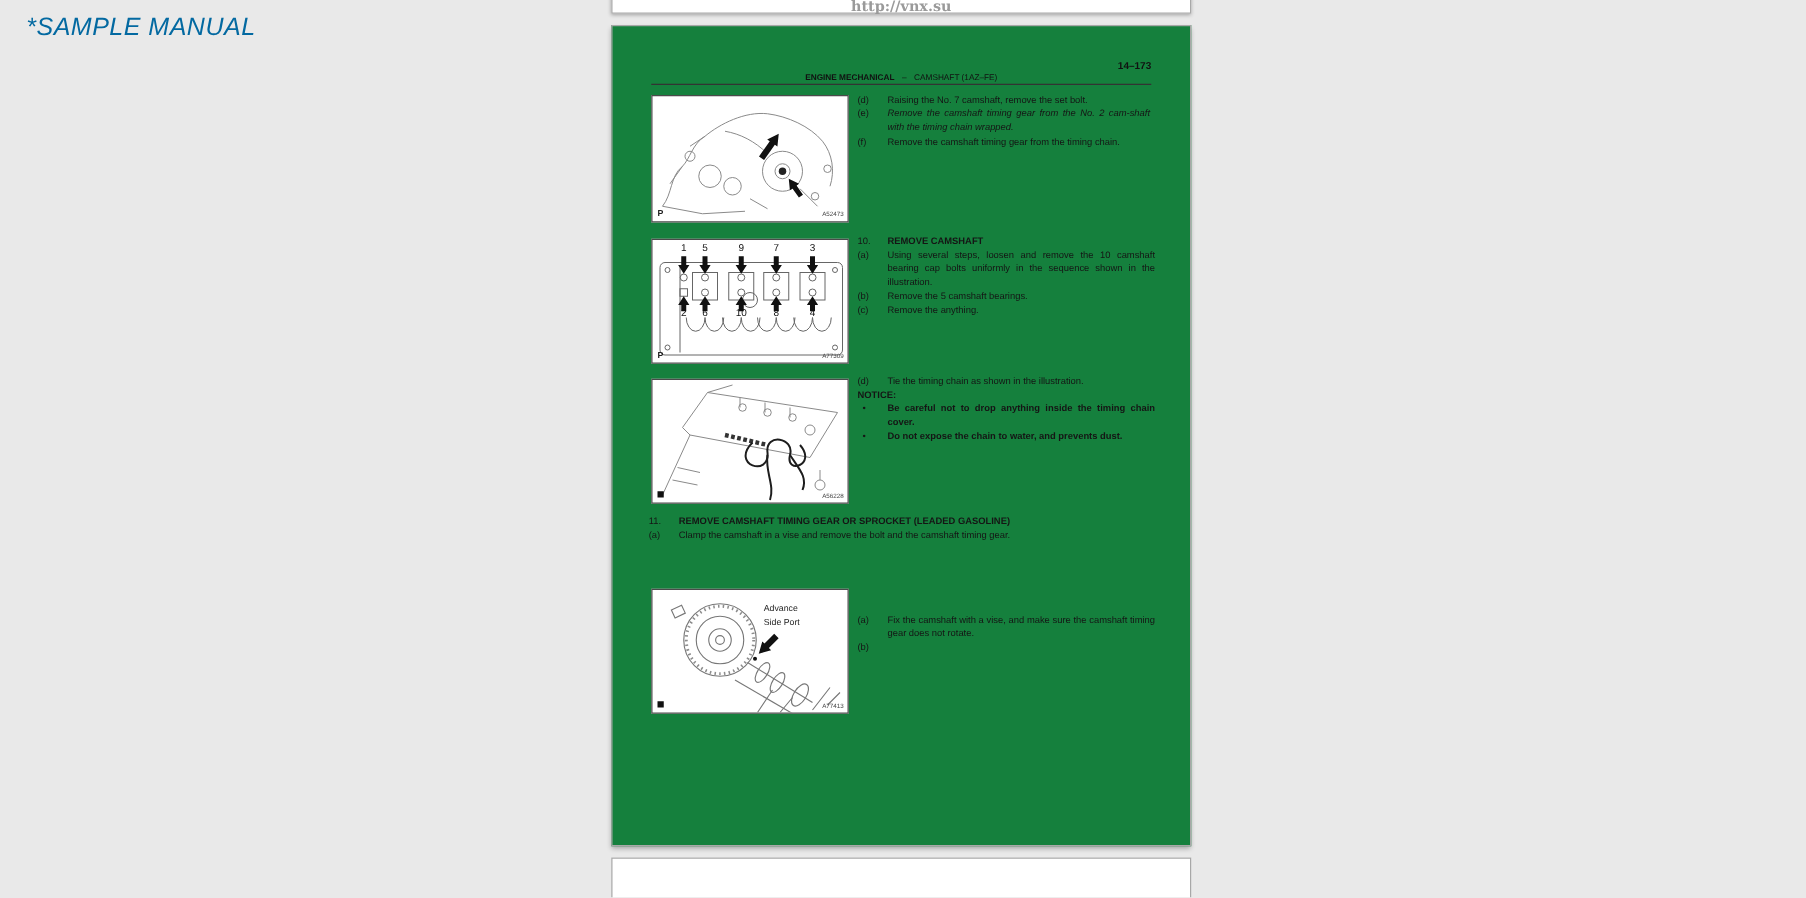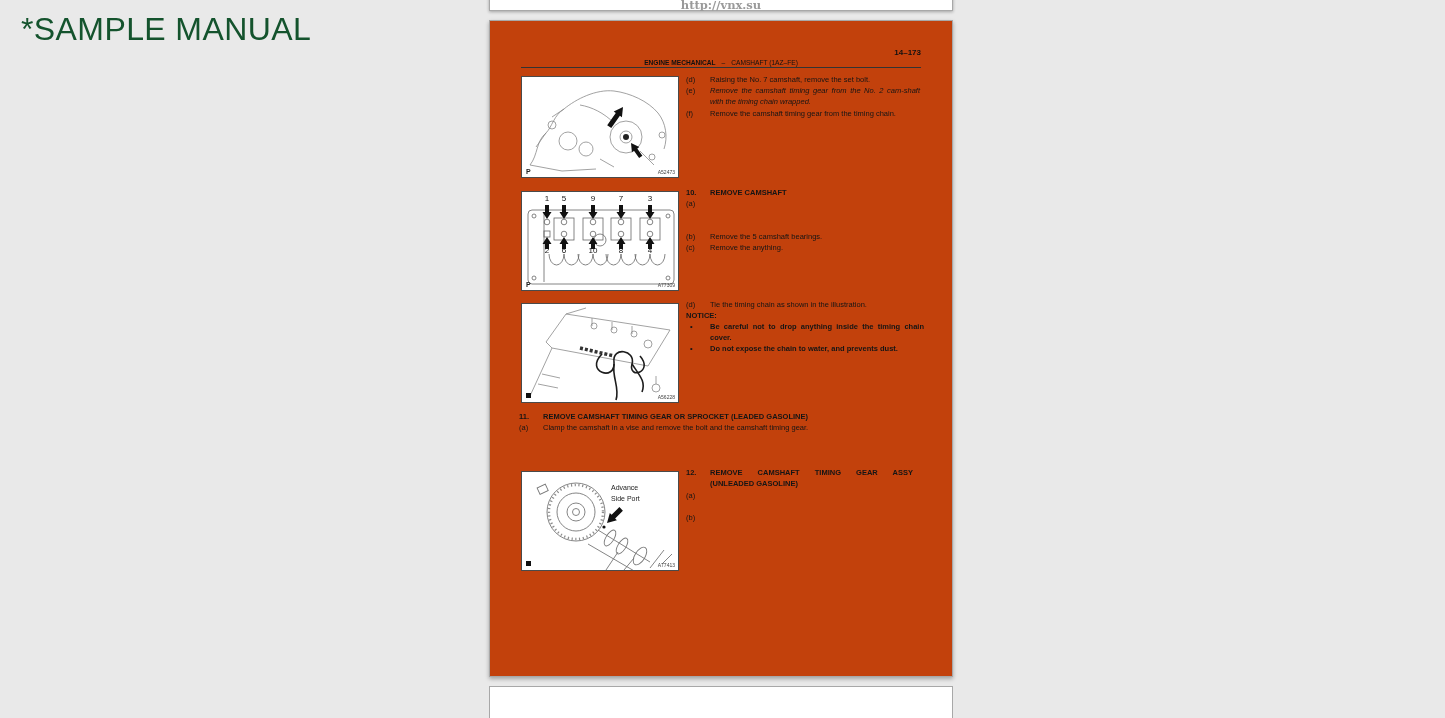--- a/index.html
+++ b/index.html
@@ -1,24 +1,24 @@
 <!DOCTYPE html>
 <html><head>
 <meta charset="utf-8">
 <style>
   html,body{margin:0;padding:0;background:#e9e9e9;}
   .screen{position:relative;width:1445px;height:718px;background:#e9e9e9;overflow:hidden;
           font-family:"Liberation Sans",sans-serif;color:#151515;}
-  .sample-label{position:absolute;left:21px;top:11px;font-size:32px;color:#14532d;letter-spacing:.4px;}
+  .sample-label{position:absolute;left:21px;top:11px;font-size:20px;color:#0369a1;letter-spacing:.4px;font-style:italic;}
   .watermark{position:absolute;left:489px;width:464px;top:-2px;text-align:center;z-index:6;
              font-family:"DejaVu Serif",serif;font-weight:bold;font-size:11.5px;color:#9a9a9a;}
   .strip{position:absolute;left:489px;width:462px;background:#fff;border:1px solid #a8a8a8;}
   .strip-top{top:-4px;height:13px;box-shadow:0 1px 3px rgba(0,0,0,.30);}
   .strip-bottom{top:686px;height:40px;}
-  .page{position:absolute;left:489px;top:20px;width:462px;height:655px;background:#c2410c;
+  .page{position:absolute;left:489px;top:20px;width:462px;height:655px;background:#15803d;
         border:1px solid #a8a8a8;box-shadow:0 2px 4px rgba(0,0,0,.30);}
   .pageno{position:absolute;right:31px;top:27px;font-size:8px;font-weight:bold;color:#111;}
   .hdr{position:absolute;left:31px;right:31px;top:38px;text-align:center;font-size:6.6px;color:#111;}
   .hdr .hb{font-weight:bold;}
   .hdr .hs{margin:0 6px;}
   .rule{position:absolute;left:31px;right:31px;top:46px;border-top:1.5px solid #333;}
   
   .fig{position:absolute;left:31px;width:158px;background:#fff;border:1px solid #4a4a4a;box-sizing:border-box;}
   .fig svg{position:absolute;left:0;top:0;}
   .fig .corner{position:absolute;left:4px;bottom:2px;font-size:7px;font-weight:bold;color:#222;line-height:7px;}
@@ -26,21 +26,21 @@
   .fig .marker-sq{position:absolute;left:4px;bottom:4px;width:5px;height:5px;background:#111;}
   .fig .num{position:absolute;width:16px;text-align:center;font-size:8px;line-height:10px;color:#111;}
   .fig .figlabel{position:absolute;font-size:7px;line-height:11px;color:#222;}
   
   .ti{position:absolute;font-size:7.5px;line-height:11px;color:#151515;}
   .ti .lb{position:absolute;left:0;top:0;}
   .ti .tx{display:block;margin-left:24px;text-align:justify;}
   .col{left:196px;width:238px;}
   .full{left:29px;width:406px;}
   .bold .tx{font-weight:bold;}
-  .bold .lb{font-weight:bold;}
+  .bold .lb{font-weight:normal;}
   .bullet .lb{left:4px;}
   .spread{word-spacing:13px;}
   .noindent{margin-left:0 !important;}
 </style>
 </head>
 <body>
 
 <div class="screen">
 
   <div class="sample-label">*SAMPLE MANUAL</div>
@@ -230,20 +230,21 @@
       <span class="lb">(f)</span>
       <span class="tx">Remove the camshaft timing gear from the timing chain.</span>
     </div>
 
     <div class="ti col bold" style="top:166px;">
       <span class="lb">10.</span>
       <span class="tx">REMOVE CAMSHAFT</span>
     </div>
     <div class="ti col" style="top:177px;">
       <span class="lb">(a)</span>
+      <span class="tx">Using several steps, loosen and remove the 10 camshaft bearing cap bolts uniformly in the sequence shown in the illustration.</span>
     </div>
     <div class="ti col" style="top:210px;">
       <span class="lb">(b)</span>
       <span class="tx">Remove the 5 camshaft bearings.</span>
     </div>
     <div class="ti col" style="top:221px;">
       <span class="lb">(c)</span>
       <span class="tx">Remove the anything.</span>
     </div>
 
@@ -265,27 +266,23 @@
 
     <div class="ti full bold" style="top:390px;">
       <span class="lb">11.</span>
       <span class="tx">REMOVE CAMSHAFT TIMING GEAR OR SPROCKET (LEADED GASOLINE)</span>
     </div>
     <div class="ti full" style="top:401px;">
       <span class="lb">(a)</span>
       <span class="tx">Clamp the camshaft in a vise and remove the bolt and the camshaft timing gear.</span>
     </div>
 
-    <div class="ti col bold" style="top:446px;">
-      <span class="lb">12.</span>
-      <span class="tx spread">REMOVE CAMSHAFT TIMING GEAR ASSY</span>
-      <span class="tx">(UNLEADED GASOLINE)</span>
-    </div>
     <div class="ti col" style="top:469px;">
       <span class="lb">(a)</span>
+      <span class="tx">Fix the camshaft with a vise, and make sure the camshaft timing gear does not rotate.</span>
     </div>
     <div class="ti col" style="top:491px;">
       <span class="lb">(b)</span>
     </div>
 
   </div>
 
   <div class="strip strip-bottom"></div>
 
 </div>

